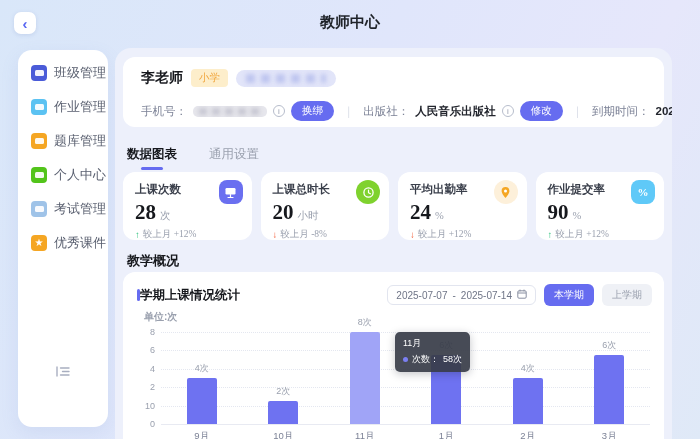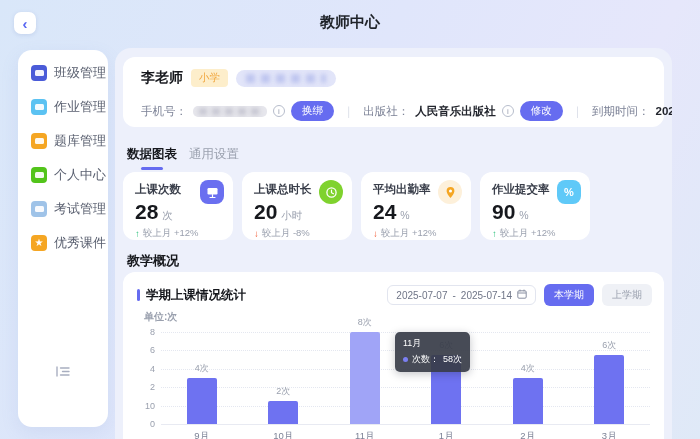--- a/index.html
+++ b/index.html
@@ -51,28 +51,28 @@
   .blur-phone { width:74px; height:11px; border-radius:5px; background:#e6e6ec; position:relative; overflow:hidden; }
   .blur-phone::after { content:""; position:absolute; inset:2px 6px;
     background:repeating-linear-gradient(90deg,#c7c7d2 0 8px,rgba(0,0,0,0) 8px 13px); filter:blur(2px); }
   .info-i { width:12px; height:12px; border:1px solid #b7bdcc; border-radius:50%; color:#9aa0b0;
     font-size:8px; display:inline-flex; align-items:center; justify-content:center; font-style:normal; cursor:pointer; }
   .pill-btn { background:#666cf0; color:#fff; font-size:10.5px; padding:3px 11px; border-radius:11px; cursor:pointer; }
   .divider { color:#d4d8e4; margin:0 3px; }
   .strong-val { color:#23262e; font-weight:600; }
 
   
-  .tabs { position:absolute; left:12px; top:98px; display:flex; gap:12px; font-size:12.5px; }
+  .tabs { position:absolute; left:12px; top:98px; display:flex; gap:32px; font-size:12.5px; }
   .tab { color:#9aa0ae; cursor:pointer; padding-bottom:7px; position:relative; }
   .tab.active { color:#16181d; font-weight:bold; }
   .tab.active::after { content:""; position:absolute; left:50%; transform:translateX(-50%); bottom:0;
     width:22px; height:3px; border-radius:2px; background:#666cf0; }
 
   
-  .stats { position:absolute; left:8px; top:124px; width:467px; display:flex; gap:9px; }
+  .stats { position:absolute; left:8px; top:124px; width:541px; display:flex; gap:9px;font-family:Liberation Serif, serif; }
   .stat-card { flex:1; background:#fff; border-radius:12px; height:68px; position:relative;
     padding:10px 12px; }
   .stat-title { font-size:11.5px; color:#3a3f4b; font-weight:600; }
   .stat-icon { position:absolute; right:9px; top:8px; width:24px; height:24px; border-radius:8px;
     display:flex; align-items:center; justify-content:center; }
   .ic-board { background:#6a6ff0; }
   .ic-clock { background:#7fd22e; border-radius:50%; }
   .ic-pin { background:#fdf0da; border-radius:50%; }
   .ic-percent { background:#5fc9f8; color:#fff; font-size:11px; font-weight:bold; }
   .stat-value { margin-top:3px; font-size:21px; font-weight:bold; color:#16181d;
@@ -81,21 +81,21 @@
   .stat-delta { margin-top:3px; font-size:9.5px; color:#9aa0ae; display:flex; gap:3px; align-items:center; }
   .arrow { font-style:normal; font-weight:bold; }
   .arrow[data-trend="up"] { color:#2ec27d; }
   .arrow[data-trend="down"] { color:#f25b35; }
 
   .section-title { position:absolute; left:12px; top:204px; font-size:13px; font-weight:bold; color:#16181d; }
 
   
   .chart-card { position:absolute; left:8px; top:224px; width:541px; height:240px; background:#fff; border-radius:12px; }
   .cc-header { position:absolute; left:14px; right:12px; top:12px; display:flex; align-items:center; }
-  .cc-title { display:flex; align-items:center; gap:6px; font-size:12.5px; font-weight:bold; color:#16181d;justify-content:space-between; }
+  .cc-title { display:flex; align-items:center; font-size:12.5px; font-weight:bold; color:#16181d;justify-content:space-between; }
   .cc-bar { width:3px; height:12px; background:#666cf0; border-radius:2px; }
   .cc-right { margin-left:auto; display:flex; align-items:center; gap:8px; }
   .date-box { display:flex; align-items:center; gap:5px; border:1px solid #e2e5ef; border-radius:6px;
     padding:3px 8px; font-size:10px; color:#6f7587; background:#fff; cursor:pointer; }
   .seg-btn { font-size:10px; padding:4px 10px; border-radius:6px; cursor:pointer;text-align:center; }
   .seg-btn.active { background:#666cf0; color:#fff; }
   .seg-btn.inactive { background:#eff1f6; color:#9aa0ae; }
 
   .unit-label { position:absolute; left:21px; top:38px; font-size:10px; color:#9aa0ae;font-weight:bold; }
   .plot { position:absolute; left:38px; right:14px; top:60px; height:92px; }

